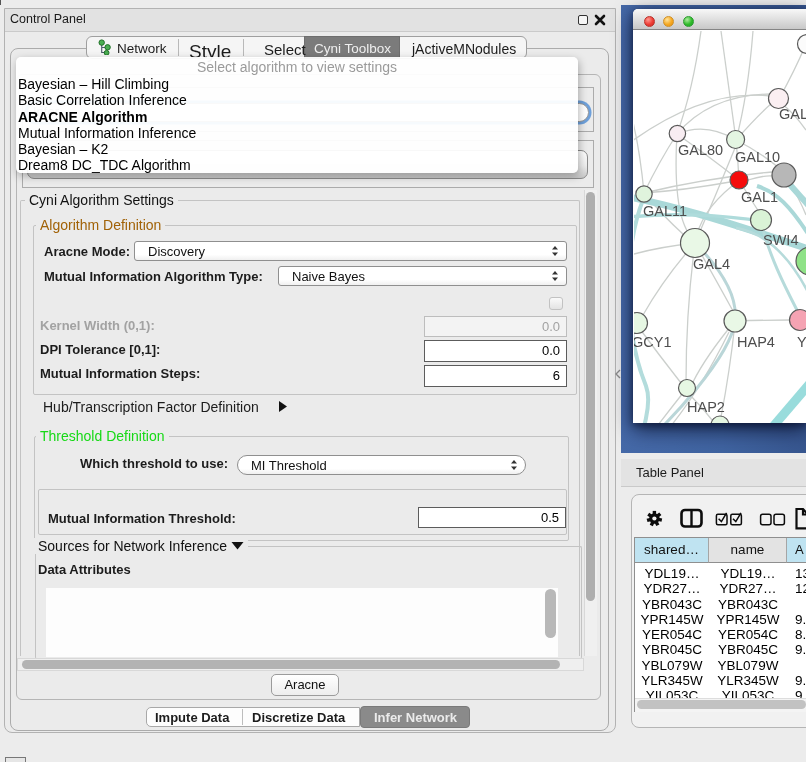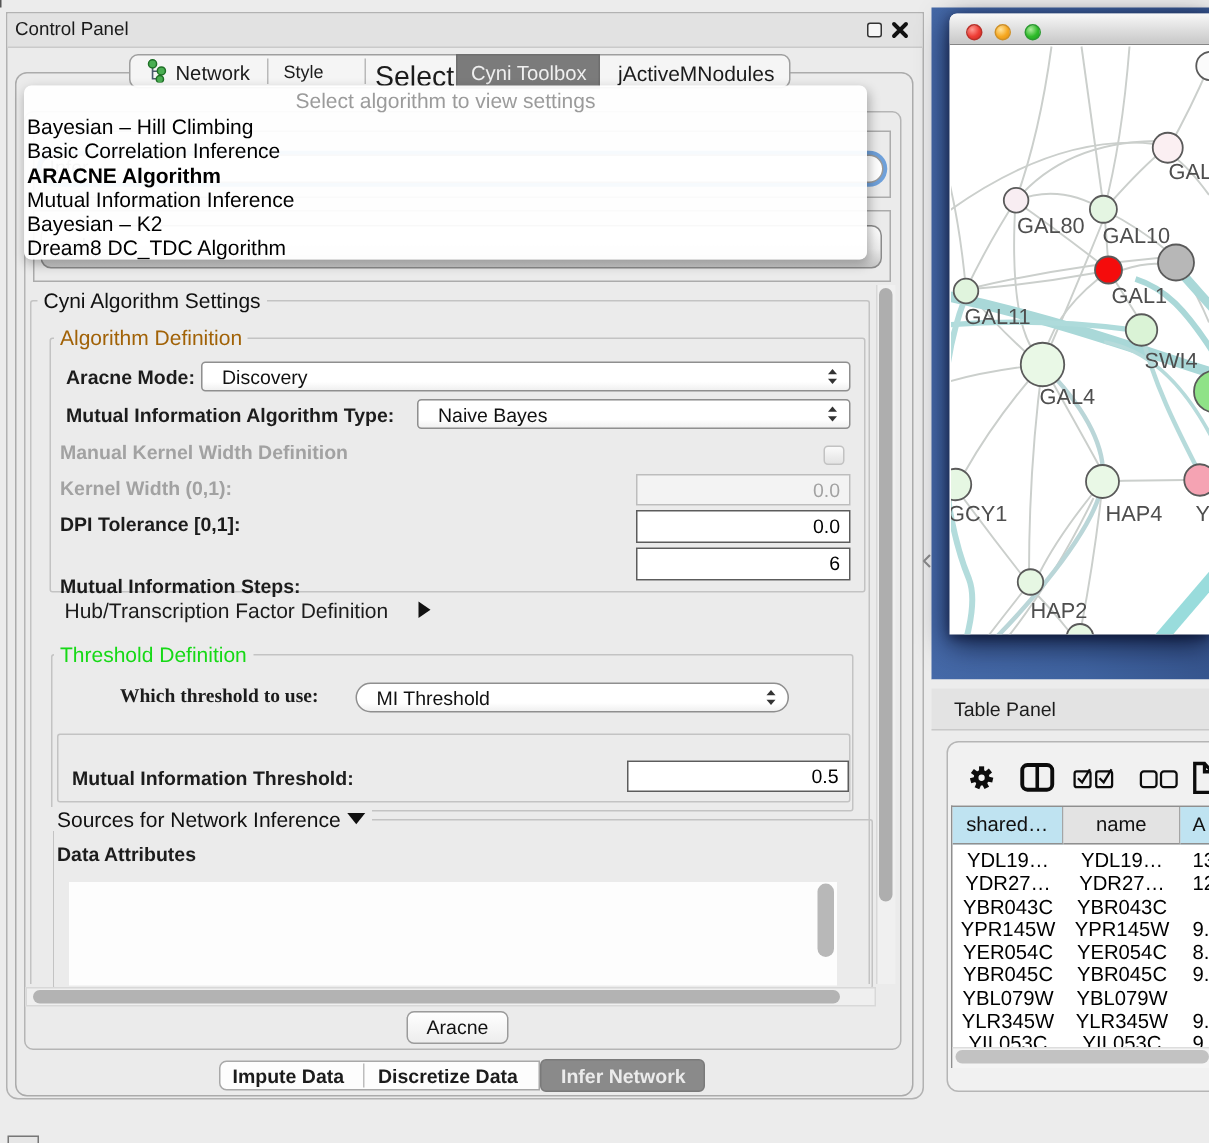--- a/index.html
+++ b/index.html
@@ -41,22 +41,22 @@
   <div class="abs" style="left:178px;top:39px;width:1px;height:17px;background:#b9b9b9;"></div>
   <div class="abs" style="left:243px;top:39px;width:1px;height:17px;background:#b9b9b9;"></div>
   <div class="abs" style="left:304px;top:36px;width:96px;height:23px;background:#7b7b7b;border:1px solid #6e6e6e;box-sizing:border-box;"></div>
   <svg class="abs" width="14" height="16" viewBox="0 0 14 16" style="left:98px;top:39px;">
     <path d="M3.7 5 L3.7 13.5 L7.5 13.5 M3.7 8.5 L7 8.5" stroke="#4a5a6a" stroke-width="1.1" fill="none"></path>
     <circle cx="3.7" cy="3.6" r="2.7" fill="#4aae52" stroke="#1f7027" stroke-width="1"></circle>
     <circle cx="9.6" cy="8.3" r="2.7" fill="#4aae52" stroke="#1f7027" stroke-width="1"></circle>
     <circle cx="8.6" cy="13.8" r="2.4" fill="#4aae52" stroke="#1f7027" stroke-width="1"></circle>
   </svg>
   <div class="abs" style="left:117px;top:41px;font-size:13.5px;color:#1c1c1c;">Network</div>
-  <div class="abs" style="left:189px;top:41px;font-size:12px;color:#1c1c1c;">Style</div>
-  <div class="abs" style="left:250px;top:41px;font-size:19px;color:#1c1c1c;">Select</div>
+  <div class="abs" style="left:189px;top:41px;font-size:19px;color:#1c1c1c;">Style</div>
+  <div class="abs" style="left:264px;top:41px;font-size:15px;color:#1c1c1c;">Select</div>
   <div class="abs" style="left:314px;top:41px;font-size:13.5px;color:#efefef;">Cyni Toolbox</div>
   <div class="abs" style="left:412px;top:41px;font-size:14px;color:#1c1c1c;">jActiveMNodules</div>
 
   <div class="abs" style="left:16px;top:74px;width:583px;height:624px;border:1px solid #b5b5b5;border-radius:6px;background:#ebebeb;"></div>
 
   <div class="abs" style="left:22px;top:87px;width:570px;height:43px;border:1px solid #ababab;"></div>
   <div class="abs" style="left:27px;top:103px;width:562px;height:19px;border-radius:9.5px;background:#fff;
        border:1px solid #999;box-shadow:0 0 0 2.5px rgba(96,152,216,0.9);box-sizing:border-box;"></div>
 
   <div class="abs" style="left:22px;top:140px;width:570px;height:46px;border:1px solid #ababab;"></div>
@@ -76,39 +76,38 @@
         <path d="M1 7.5 L4 11 L7 7.5 Z" fill="#333"></path>
       </svg>
   </div>
   <div class="abs lbl b" style="left:44px;top:269px;">Mutual Information Algorithm Type:</div>
   <div class="combo" style="left:278px;top:266px;width:289px;height:20px;">Naive Bayes
     <svg class="spin" viewBox="0 0 8 12">
         <path d="M1 4.5 L4 1 L7 4.5 Z" fill="#333"></path>
         <path d="M1 7.5 L4 11 L7 7.5 Z" fill="#333"></path>
       </svg>
   </div>
-  <div class="abs lbl b dis" style="left:40px;top:294px;">Manual Kernel Width Definition</div>
   <div class="abs" style="left:549px;top:297px;width:12px;height:11px;border:1px solid #c2c2c2;border-radius:3px;
        background:linear-gradient(#fafafa,#e3e3e3);"></div>
   <div class="abs lbl b dis" style="left:40px;top:318px;">Kernel Width (0,1):</div>
   <div class="field" style="left:424px;top:316px;width:143px;height:21px;background:#f3f3f3;border:1px solid #bdbdbd;
        color:#a2a2a2;line-height:19px;">0.0</div>
   <div class="abs lbl b" style="left:40px;top:342px;">DPI Tolerance [0,1]:</div>
   <div class="field" style="left:424px;top:340px;width:143px;height:22px;line-height:20px;">0.0</div>
-  <div class="abs lbl b" style="left:40px;top:383px;text-align:center;">Mutual Information Steps:</div>
+  <div class="abs lbl b" style="left:40px;top:366px;text-align:center;">Mutual Information Steps:</div>
   <div class="field" style="left:424px;top:365px;width:143px;height:22px;line-height:20px;">6</div>
 
   <div class="abs" style="left:43px;top:399px;font-size:14px;color:#1c1c1c;white-space:nowrap;">Hub/Transcription Factor Definition</div>
   <svg class="abs" style="left:277px;top:400px;" width="11" height="13" viewBox="0 0 11 13">
       <path d="M2 1 L10 6.5 L2 12 Z" fill="#111"></path>
     </svg>
 
   <div class="group" style="left:34px;top:436px;width:533px;height:103px;"></div>
   <div class="gtitle" style="left:36px;top:428px;color:#16d916;">Threshold Definition</div>
-  <div class="abs lbl b" style="left:80px;top:456px;font-family:Liberation Serif, serif;">Which threshold to use:</div>
+  <div class="abs lbl b" style="left:80px;top:456px;">Which threshold to use:</div>
   <div class="combo" style="left:237px;top:455px;width:289px;height:20px;border-radius:10px;">MI Threshold
     <svg class="spin" viewBox="0 0 8 12">
         <path d="M1 4.5 L4 1 L7 4.5 Z" fill="#333"></path>
         <path d="M1 7.5 L4 11 L7 7.5 Z" fill="#333"></path>
       </svg>
   </div>
   <div class="group" style="left:38px;top:489px;width:527px;height:44px;"></div>
   <div class="abs lbl b" style="left:48px;top:511px;">Mutual Information Threshold:</div>
   <div class="field" style="left:418px;top:507px;width:148px;height:21px;line-height:19px;">0.5</div>
 

